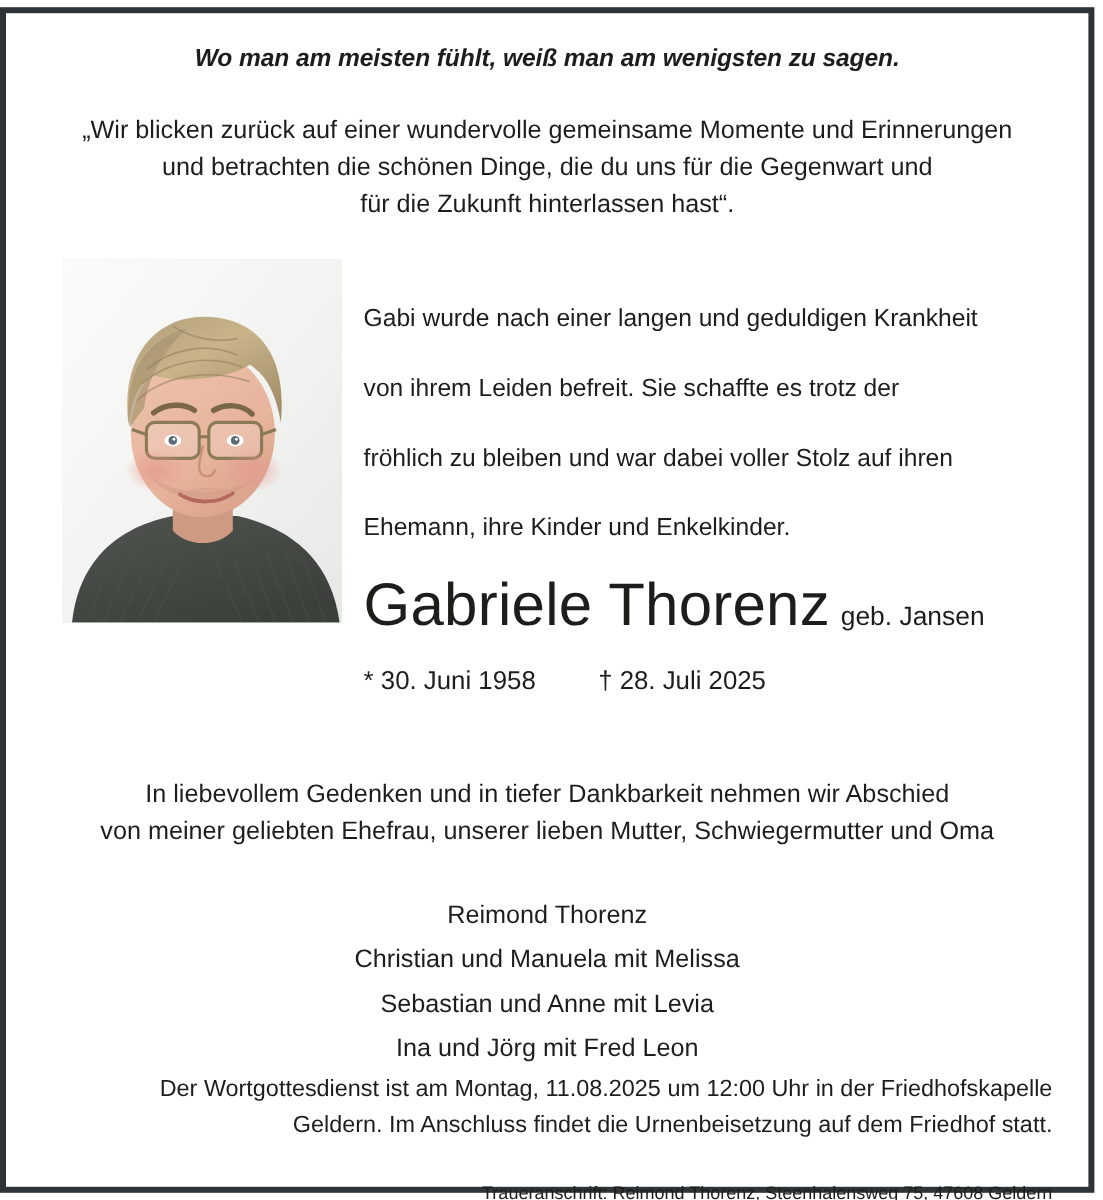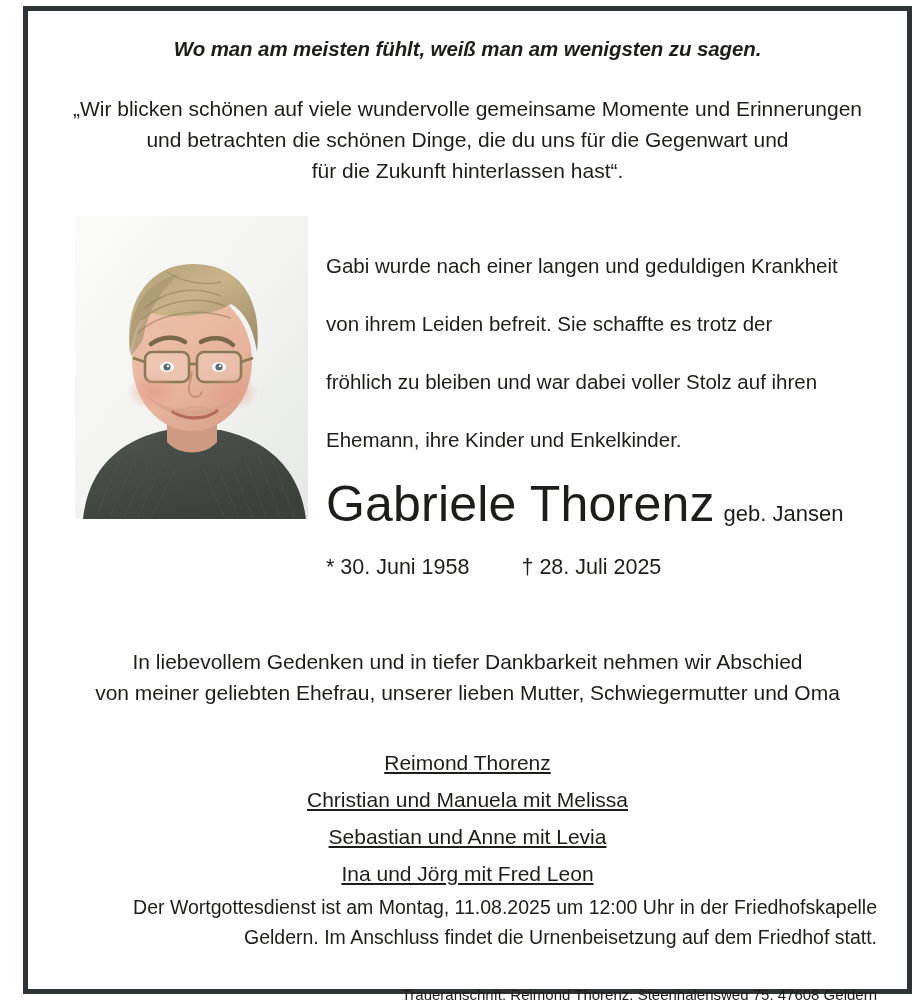--- a/index.html
+++ b/index.html
@@ -12,21 +12,21 @@
     height: 1000px;
     font-family: "Liberation Sans", sans-serif;
     color: #1d1d1b;
     overflow: hidden;
   }
 
   .notice {
     box-sizing: border-box;
     width: 919px;
     height: 1000px;
-    padding: 6px 7px 6px 23px;
+    padding: 6px 7px 6px 0;
     background: #ffffff;
   }
 
   .notice-frame {
     box-sizing: border-box;
     width: 100%;
     height: 100%;
     border: 5px solid #2d3336;
     background: #ffffff;
     padding: 20px 30px 14px 30px;
@@ -124,21 +124,21 @@
   }
   .farewell .fline { white-space: nowrap; }
 
   
   .family {
     text-align: center;
     font-size: 21px;
     line-height: 37px;
     margin-top: 36px;
   }
-  .family .member { white-space: nowrap; text-decoration: underline; }
+  .family .member { white-space: nowrap; }
 
   
   .footer {
     margin-top: auto;
     padding-bottom: 6px;
     text-align: right;
     padding-left: 20px;
   }
   .service {
     font-size: 19.5px;
@@ -154,21 +154,21 @@
 </style>
 </head>
 <body>
 
 <div class="notice">
   <div class="notice-frame">
 
     <div class="motto">Wo man am meisten fühlt, weiß man am wenigsten zu sagen.</div>
 
     <div class="quote">
-      <div class="qline">„Wir blicken schönen auf viele wundervolle gemeinsame Momente und Erinnerungen</div>
+      <div class="qline">„Wir blicken zurück auf einer wundervolle gemeinsame Momente und Erinnerungen</div>
       <div class="qline">und betrachten die schönen Dinge, die du uns für die Gegenwart und</div>
       <div class="qline">für die Zukunft hinterlassen hast“.</div>
     </div>
 
     <div class="middle">
 
       <div class="portrait-wrap">
         <div class="portrait">
           <svg viewBox="0 0 233 303" preserveAspectRatio="xMidYMid slice" aria-hidden="true">
             <defs>

